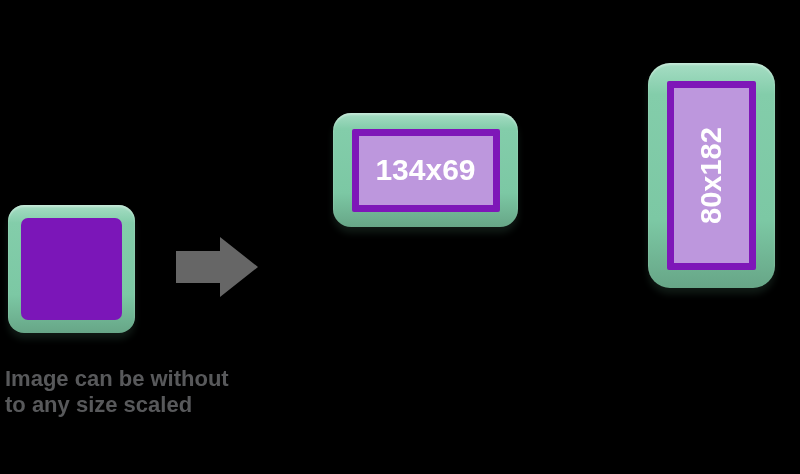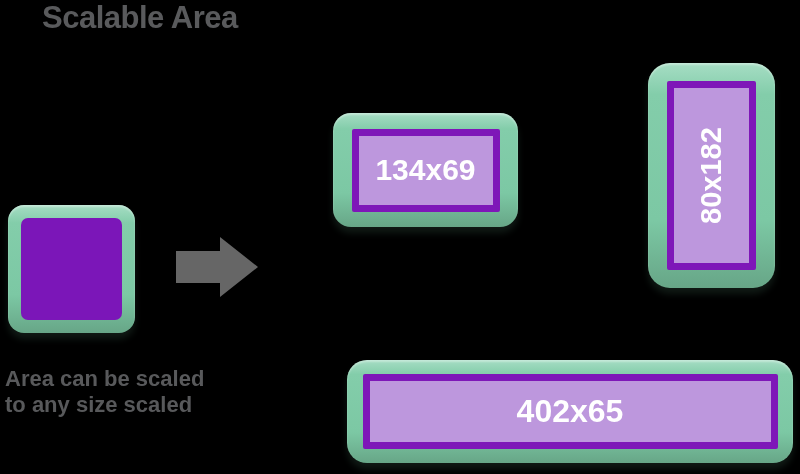--- a/index.html
+++ b/index.html
@@ -46,21 +46,20 @@
   .caption{
     position:absolute;left:5px;top:366px;width:250px;
     font-size:22px;font-weight:bold;color:#58595b;line-height:26px;
   }
 </style>
 </head>
 <body>
 
 <div class="canvas">
 
-  <div class="page-title">Scalable Area</div>
 
   <div class="green-frame sq">
     <div class="sq-fill"></div>
   </div>
 
   <svg class="arrow" viewBox="0 0 82 60">
     <polygon points="0,14 44,14 44,0 82,30 44,60 44,46 0,46" fill="#666666"></polygon>
   </svg>
 
   <div class="green-frame r134">
@@ -68,24 +67,19 @@
       <span>134x69</span>
     </div>
   </div>
 
   <div class="green-frame r80">
     <div class="rect-inner">
       <span class="vlabel">80x182</span>
     </div>
   </div>
 
-  <div class="green-frame r402">
-    <div class="rect-inner">
-      <span>402x65</span>
-    </div>
-  </div>
 
   <div class="caption">
-    <div>Area can be scaled</div>
+    <div>Image can be without</div>
     <div>to any size scaled</div>
   </div>
 
 </div>
 
 </body></html>

